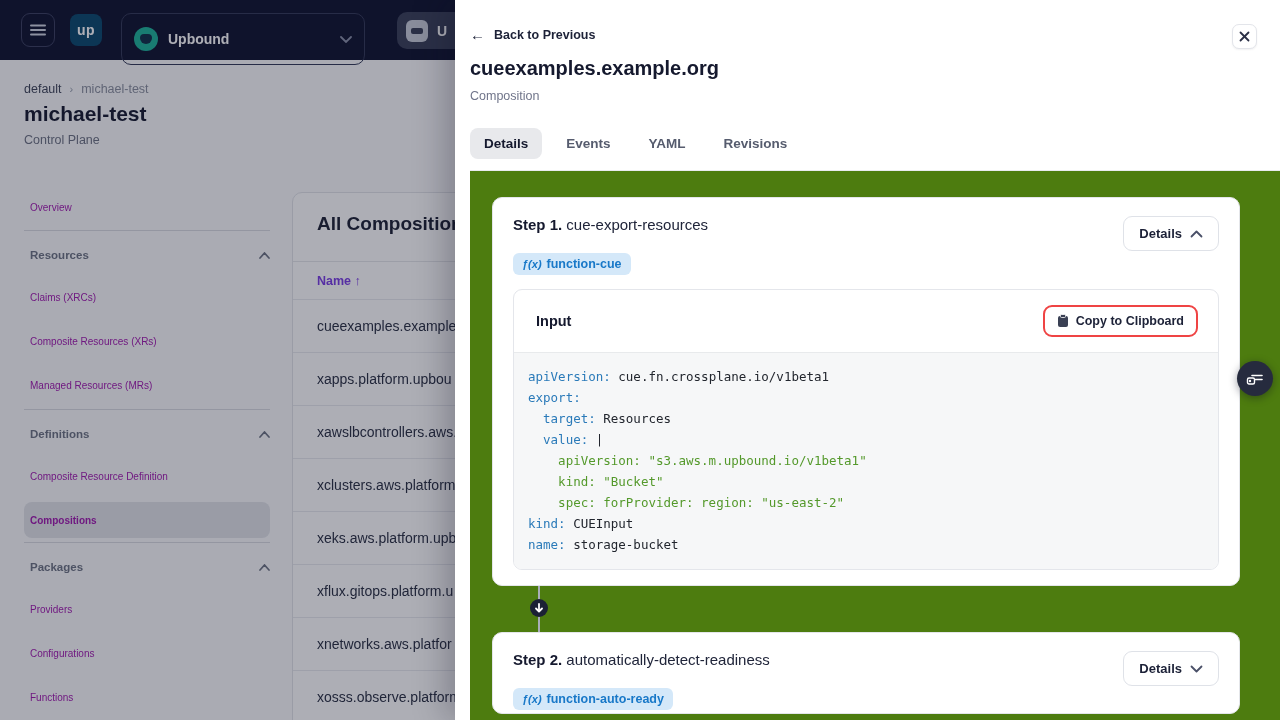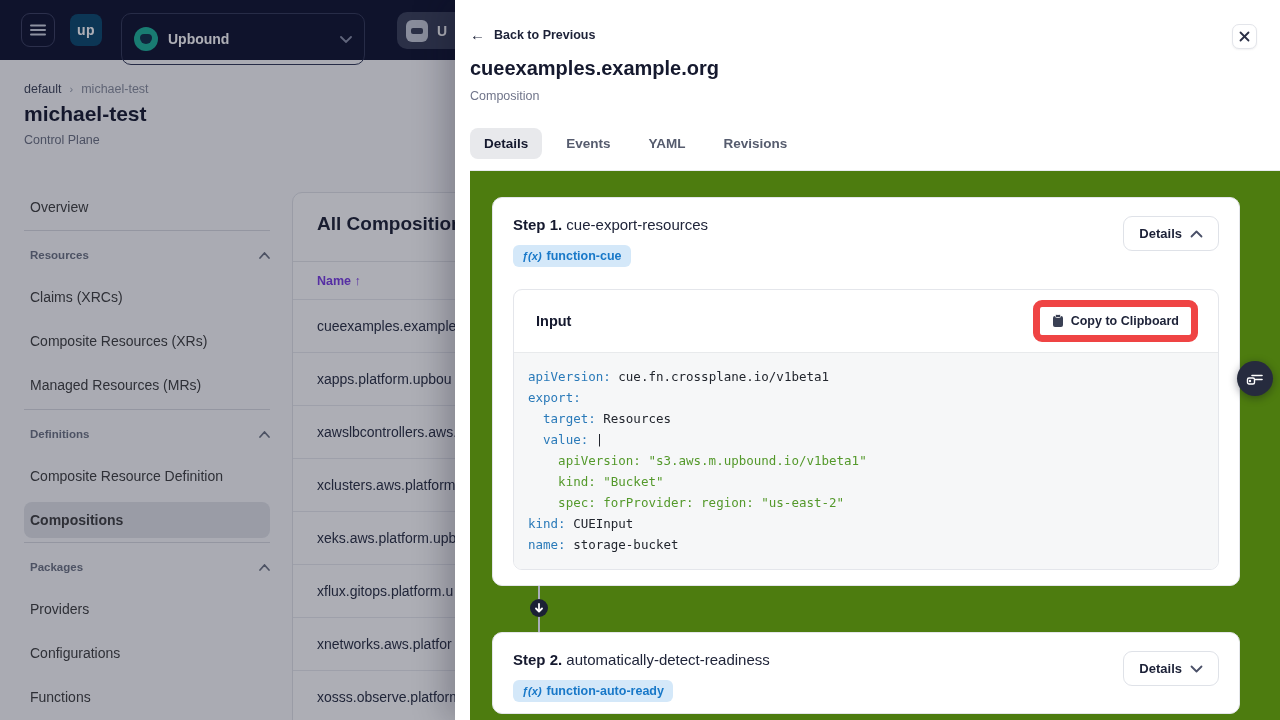--- a/index.html
+++ b/index.html
@@ -20,21 +20,21 @@
   .mini-app-icon::after { content:""; position:absolute; left:5px; top:8px; width:12px; height:6px; background:#3a4059; border-radius:2px; }
   .topbar-right-btn .frag { color:#fff; font-weight:700; font-size:14px; }
 
   .breadcrumb { position:absolute; left:24px; top:82px; font-size:12.5px; color:#40465a; display:flex; gap:8px; align-items:center; z-index:1; }
   .breadcrumb .crumb-current { color:#8a8f9e; }
   .breadcrumb .sep { color:#9aa0ae; font-size:11px; }
   .page-title { position:absolute; left:24px; top:102px; font-size:21px; font-weight:800; color:#171b30; z-index:1; }
   .page-subtitle { position:absolute; left:24px; top:133px; font-size:12.5px; color:#6d7283; z-index:1; }
 
   .sidebar { position:absolute; left:24px; top:186px; width:246px; z-index:1; }
-  .side-item { height:44px; display:flex; align-items:center; padding-left:6px; font-size:14px; color:#404040; cursor:pointer; }
+  .side-item { height:44px; display:flex; align-items:center; padding-left:6px; font-size:10px; color:#a21caf; cursor:pointer; }
   .side-item.first { height:42px; }
   .side-divider { height:1px; background:#d9dbe1; margin:2px 0 4px 0; }
   .side-section { height:40px; display:flex; align-items:center; justify-content:space-between; padding-left:6px; }
   .side-section .sec-label { font-size:11.5px; font-weight:700; color:#6e7484; }
   .side-item.selected { background:#e2e4e9; border-radius:8px; font-weight:700; height:36px; margin:4px 0; }
 
   .table-card { position:absolute; left:292px; top:192px; width:780px; height:540px; background:#ffffff; border:1px solid #e2e4e9; border-radius:10px; z-index:1; }
   .table-title { padding:20px 0 0 24px; font-size:19px; font-weight:800; color:#1d2235; height:68px; }
   .table-head { height:38px; border-top:1px solid #e5e7ea; display:flex; align-items:center; padding-left:24px; font-size:12.5px; font-weight:700; color:#7b3fe4; }
   .table-row { height:53px; border-top:1px solid #e9eaee; display:flex; align-items:center; padding-left:24px; font-size:14px; color:#2b3144; cursor:pointer; }
@@ -54,28 +54,28 @@
   .tab.active { background:#e8e9ec; color:#15192e; font-weight:700; }
 
   .panel-content { position:absolute; left:15px; top:170px; right:0; bottom:0; background:#4d7c0f; border-top:1px solid #e8eaee; }
 
   .step-card { position:absolute; left:22px; width:748px; background:#fff; border:1px solid #e4e6ea; border-radius:10px; }
   .step-card.one { top:26px; height:389px; }
   .step-card.two { top:461px; height:82px; }
   .step-head { display:flex; justify-content:space-between; align-items:flex-start; padding:18px 20px 0 20px; }
   .step-title { font-size:15px; color:#20253a; }
   .step-title b { font-weight:800; color:#15192e; }
-  .badge { display:inline-flex; align-items:center; gap:5px; margin-top:12px; background:#d4e8f9; color:#1878c8; font-size:12.5px; font-weight:700; border-radius:6px; padding:4px 9px; }
+  .badge { display:inline-flex; align-items:center; gap:5px; margin-top:20px; background:#d4e8f9; color:#1878c8; font-size:12.5px; font-weight:700; border-radius:6px; padding:4px 9px; }
   .badge .fx { font-style:italic; font-size:11px; font-weight:700; }
   .details-btn { display:flex; align-items:center; gap:8px; border:1px solid #dfe2e8; background:#fff; border-radius:9px; padding:9px 15px; font-size:13px; font-weight:700; color:#1c2137; cursor:pointer; }
 
   .input-card { position:absolute; left:20px; right:20px; top:91px; bottom:15px; border:1px solid #e4e6eb; border-radius:9px; background:#fff; overflow:hidden; }
   .input-head { height:62px; display:flex; align-items:center; justify-content:space-between; padding:0 20px 0 22px; }
   .input-title { font-size:14.5px; font-weight:800; color:#15192e; }
-  .copy-btn { display:flex; align-items:center; gap:7px; border:7px solid #ef4444; background:#fff; border-radius:9px; padding:7px 12px; font-size:12.5px; font-weight:700; color:#1c2137; cursor:pointer; }
+  .copy-btn { display:flex; align-items:center; gap:7px; border:2px solid #ef4444; background:#fff; border-radius:9px; padding:7px 12px; font-size:12.5px; font-weight:700; color:#1c2137; cursor:pointer; }
   .code-block { position:absolute; left:0; right:0; top:62px; bottom:0; background:#f6f7f8; border-top:1px solid #e8eaec; padding:13px 14px; font-family:"DejaVu Sans Mono","Liberation Mono",monospace; font-size:12.5px; line-height:21px; }
   .code-line { white-space:pre; }
   .code-key { color:#2a7ab9; }
   .code-val { color:#22262e; }
   .code-str { color:#54992b; }
 
   .connector { position:absolute; left:61px; top:415px; width:16px; height:46px; }
   .connector .vline { position:absolute; left:7px; top:0; width:2px; height:46px; background:#a9aeb8; }
   .connector .node { position:absolute; left:-1px; top:13px; width:18px; height:18px; border-radius:50%; background:#1b2135; display:flex; align-items:center; justify-content:center; }
 

